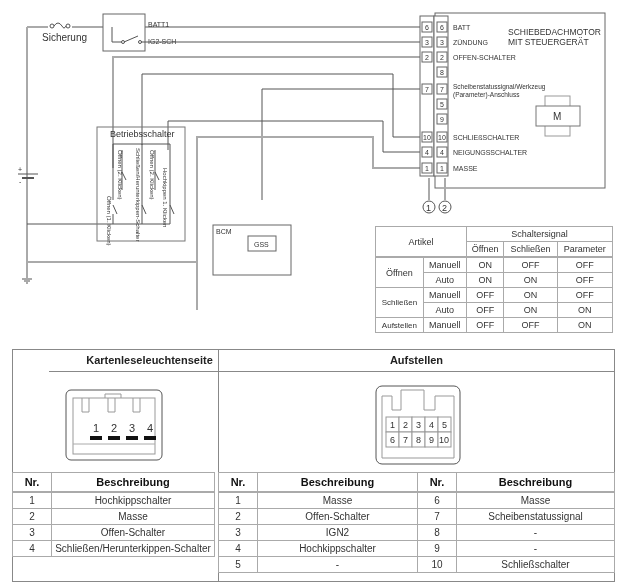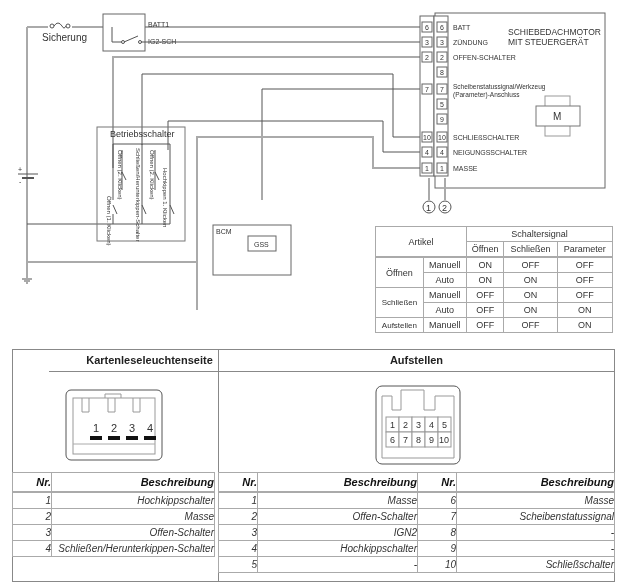--- a/index.html
+++ b/index.html
@@ -15,21 +15,21 @@
   #signal-table { position:absolute; left:375px; top:226px; width:238px; font-size:9px; }
   #signal-table td, #signal-table th { border:1px solid #aaa; text-align:center; height:14px; padding:0 2px; font-weight:normal; color:#333; }
   #signal-table th.artikel { border-bottom:2px solid #aaa; }
 
   .panel { position:absolute; border:1px solid #888; background:#fff; }
   .panel-title { font-weight:bold; font-size:11px; text-align:center; height:21px; line-height:21px; border-bottom:1px solid #888; }
   #panel-left { left:12px; top:349px; width:201px; height:231px;padding-left:36px; }
   #panel-right { left:218px; top:349px; width:395px; height:231px; }
 
   .pins-table { position:absolute; font-size:10px; }
-  .pins-table td, .pins-table th { border:1px solid #aaa; text-align:right; height:15px; color:#333; padding:0;font-style:italic; }
+  .pins-table td, .pins-table th { border:1px solid #aaa; text-align:center; height:15px; color:#333; padding:0; }
   .pins-table th { font-weight:bold; font-size:11px; height:18px; border-bottom:2px solid #aaa; color:#111; }
   #left-pins { left:-1px; top:122px; width:203px; }
   #right-pins { left:-1px; top:122px; width:397px; }
 </style>
 </head>
 <body>
 
 <svg id="diagram" width="623" height="340" viewBox="0 0 623 340">
 
   <path class="w" d="M27,27 L27,270"></path>

